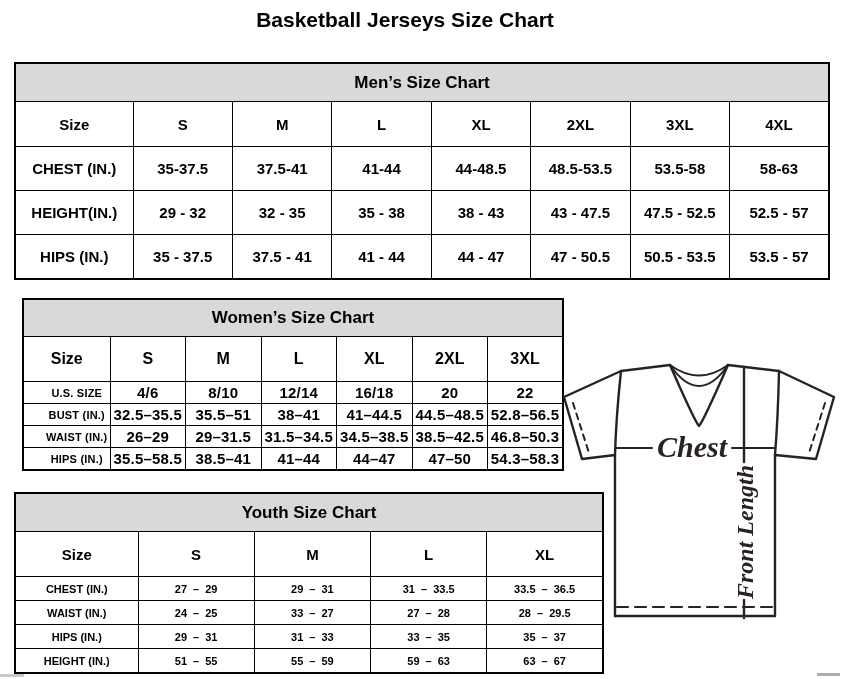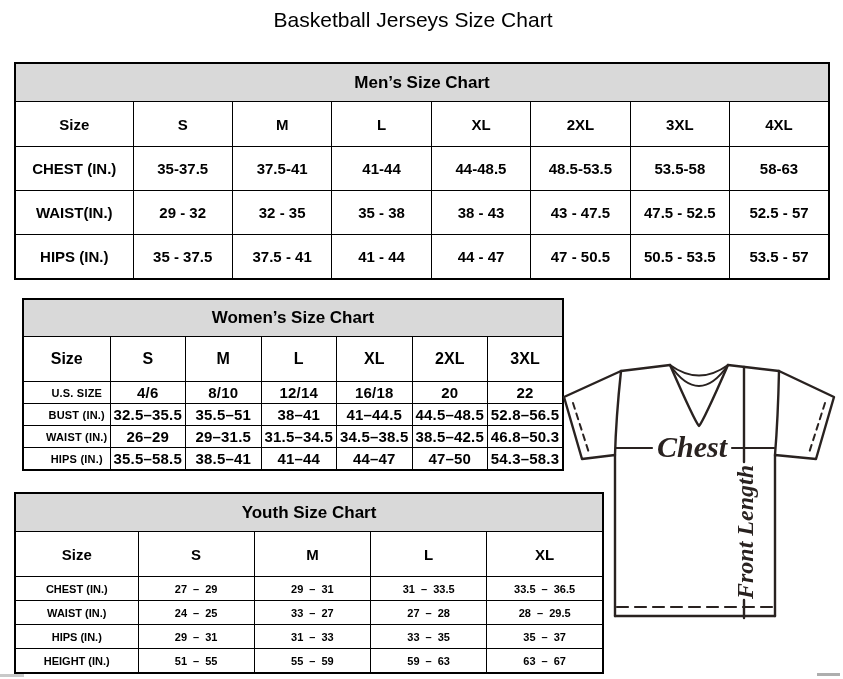--- a/index.html
+++ b/index.html
@@ -3,21 +3,21 @@
 <meta charset="utf-8">
 <style>
   html,body { margin:0; padding:0; }
   body {
     width:843px; height:679px; position:relative; overflow:hidden;
     background:#ffffff; color:#000;
     font-family:"Liberation Sans", sans-serif;
   }
   .page-title {
     position:absolute; top:6px; left:0; width:810px; text-align:center;
-    font-size:21px; font-weight:normal; line-height:28px;margin-left:8px;
+    font-size:21px; font-weight:bold; line-height:28px;
   }
   table.sz {
     position:absolute; border-collapse:collapse; table-layout:fixed;
     background:#fff; border:2px solid #000;
   }
   table.sz td { border:1px solid #000; text-align:center; font-weight:bold; padding:0; vertical-align:middle; }
   td.tt { background:#d9d9d9; font-size:17px; height:37px; border-bottom:2px solid #000; }
   
   #men { left:14px; top:62px; width:816px; }
   #men .hh td { height:44px; font-size:15px; }
@@ -67,21 +67,21 @@
     <td class="rl">CHEST (IN.)</td>
     <td>35-37.5</td>
     <td>37.5-41</td>
     <td>41-44</td>
     <td>44-48.5</td>
     <td>48.5-53.5</td>
     <td>53.5-58</td>
     <td>58-63</td>
   </tr>
   <tr class="dr">
-    <td class="rl">WAIST(IN.)</td>
+    <td class="rl">HEIGHT(IN.)</td>
     <td>29 - 32</td>
     <td>32 - 35</td>
     <td>35 - 38</td>
     <td>38 - 43</td>
     <td>43 - 47.5</td>
     <td>47.5 - 52.5</td>
     <td>52.5 - 57</td>
   </tr>
   <tr class="dr">
     <td class="rl">HIPS (IN.)</td>

